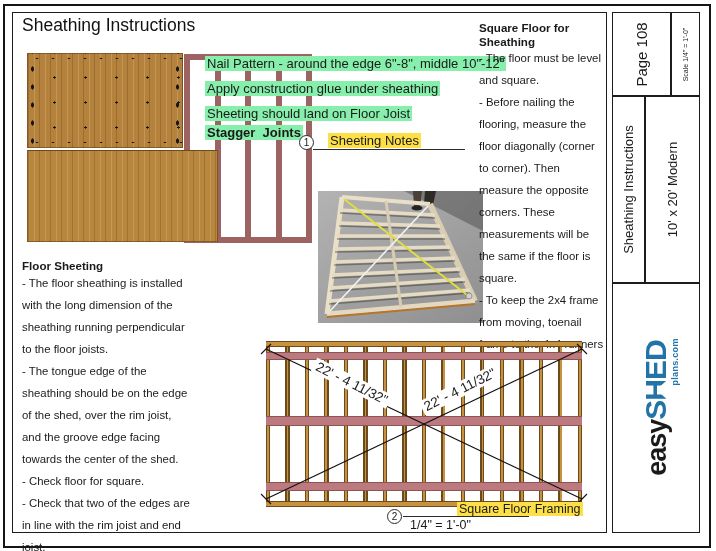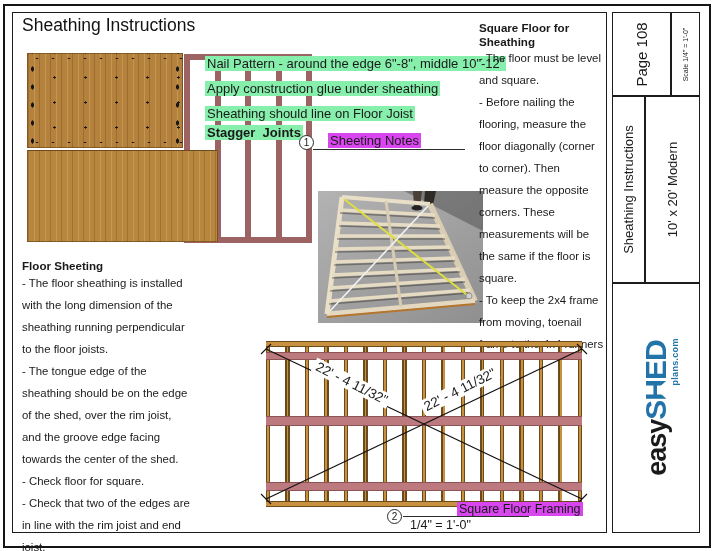--- a/index.html
+++ b/index.html
@@ -43,21 +43,21 @@
     border-top:1.5px solid #6d4a1e;
     background-image:repeating-linear-gradient(90deg,rgba(100,60,15,.28) 0 1px,transparent 1px 6px,rgba(255,226,160,.20) 6px 7px,transparent 7px 11px);
   }
 
   
   .note-line{font-size:13px;white-space:pre;background:#86efac;padding:0 2px;line-height:15px;}
   .callout-circle{
     width:15px;height:15px;border:1.3px solid #2b2b2b;border-radius:50%;background:#fff;
     font-size:10px;display:flex;align-items:center;justify-content:center;box-sizing:border-box;
   }
-  .callout-label{font-size:13px;background:#d946ef;padding:0 2px;white-space:nowrap;}
+  .callout-label{font-size:13px;background:#fde047;padding:0 2px;white-space:nowrap;}
   .callout-rule{border-top:1.3px solid #2b2b2b;height:0;}
 
   
   .photo{left:318px;top:191px;width:165px;height:132px;background:linear-gradient(145deg,#b3b3b3 0%,#a3a3a3 45%,#8f8f8f 100%);}
 
   
   .text-block{font-size:11.4px;line-height:22px;white-space:pre-line;}
   .text-heading{font-weight:bold;font-size:11.6px;line-height:14px;white-space:pre-line;}
   .left-col-head{left:22px;top:259px;width:170px;}
   .left-col-body{left:22px;top:272px;width:170px;}
@@ -107,21 +107,21 @@
 <div class="abs main-frame"></div>
 
 <div class="abs page-title">Sheathing Instructions</div>
 
 <div class="abs joist-frame"></div>
 <div class="abs plywood ply-upper"></div>
 <div class="abs plywood ply-lower"></div>
 
 <div class="abs note-line" style="left:205px;top:56px;">Nail Pattern - around the edge 6"-8", middle 10"-12"</div>
 <div class="abs note-line" style="left:205px;top:81px;">Apply construction glue under sheathing</div>
-<div class="abs note-line" style="left:205px;top:106px;">Sheathing should line on Floor Joist</div>
+<div class="abs note-line" style="left:205px;top:106px;">Sheeting should land on Floor Joist</div>
 <div class="abs note-line" style="left:205px;top:125px;font-weight:bold;">Stagger  Joints</div>
 
 <div class="abs callout-rule" style="left:313px;top:149px;width:152px;"></div>
 <div class="abs callout-circle" style="left:299px;top:135px;">1</div>
 <div class="abs callout-label" style="left:328px;top:133px;">Sheeting Notes</div>
 
 <div class="abs photo">
   <svg width="165" height="132" viewBox="0 0 165 132">
     <polygon points="86,0 165,0 165,40 118,16" fill="rgba(55,55,55,0.40)"></polygon>
     <path d="M95,0 L104,0 L102,16 L96,15 Z" fill="#4a4038"></path>

